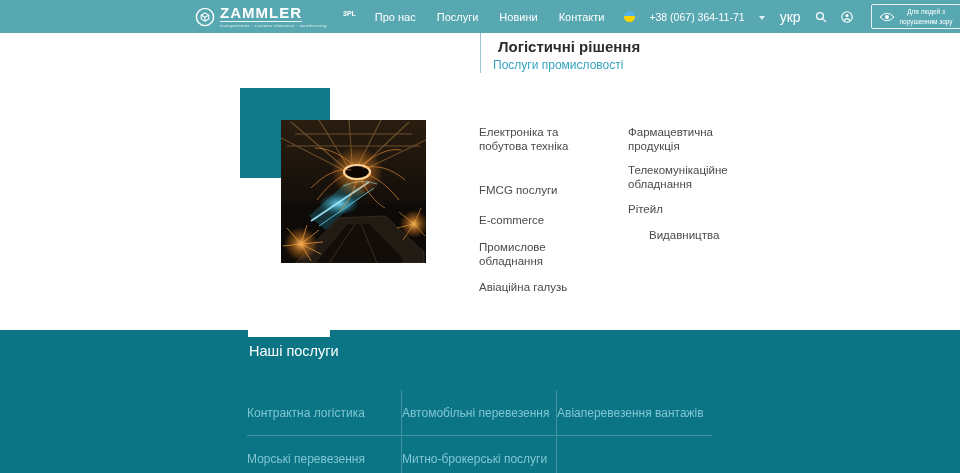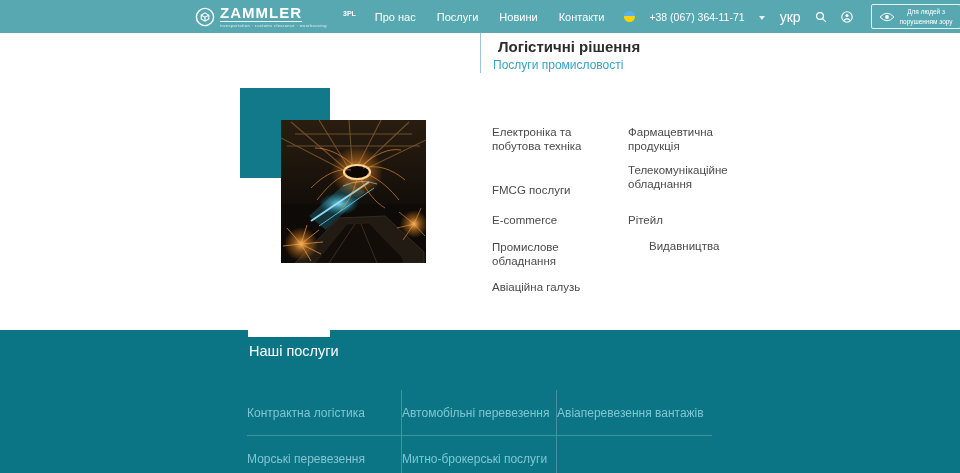--- a/index.html
+++ b/index.html
@@ -43,31 +43,31 @@
   .col-divider{position:absolute;left:480px;top:33px;width:1px;height:40px;background:var(--c-divider);}
 
   
   .page-title{position:absolute;left:498px;top:38px;margin:0;font-size:15px;font-weight:bold;color:var(--c-title);}
   .subtitle-link{position:absolute;left:493px;top:58px;font-size:12px;color:var(--c-link);text-decoration:none;cursor:pointer;}
 
   .deco-square{position:absolute;left:240px;top:88px;width:90px;height:90px;background:var(--c-square);}
   .photo{position:absolute;left:281px;top:120px;width:145px;height:143px;overflow:hidden;}
 
   .ind-col{position:absolute;top:118px;}
-  .ind-col.left{left:492px;width:128px;}
+  .ind-col.left{left:479px;width:128px;}
   .ind-col.right{left:628px;width:100px;}
   .ind-item{display:block;color:var(--c-bodytext);font-size:11.5px;line-height:1.25;text-decoration:none;cursor:pointer;}
   .ind-col.left .ind-item:nth-child(1){margin-top:7px;}
   .ind-col.left .ind-item:nth-child(2){margin-top:29px;}
   .ind-col.left .ind-item:nth-child(3){margin-top:16px;}
   .ind-col.left .ind-item:nth-child(4){margin-top:12px;}
   .ind-col.left .ind-item:nth-child(5){margin-top:12px;}
   .ind-col.right .ind-item:nth-child(1){margin-top:7px;}
   .ind-col.right .ind-item:nth-child(2){margin-top:9px;}
-  .ind-col.right .ind-item:nth-child(3){margin-top:21px;}
+  .ind-col.right .ind-item:nth-child(3){margin-top:10px;}
   .ind-col.right .ind-item:nth-child(4){margin-top:12px;margin-left:21px;}
 
   
   .band{position:absolute;left:0;top:330px;width:960px;height:143px;background:var(--c-band);}
   .band-notch{position:absolute;left:248px;top:330px;width:82px;height:7px;background:#fff;}
   .band-title{position:absolute;left:249px;top:343px;margin:0;color:#fff;font-size:14.5px;font-weight:normal;}
   .svc-grid{position:absolute;left:247px;top:390px;width:465px;display:grid;grid-template-columns:155px 155px 155px;grid-auto-rows:46px;}
   .svc-cell{display:flex;align-items:center;justify-content:flex-start;}
   .svc-cell.bR{border-right:1px solid var(--c-gridline);}
   .svc-cell.bB{border-bottom:1px solid var(--c-gridline);}

